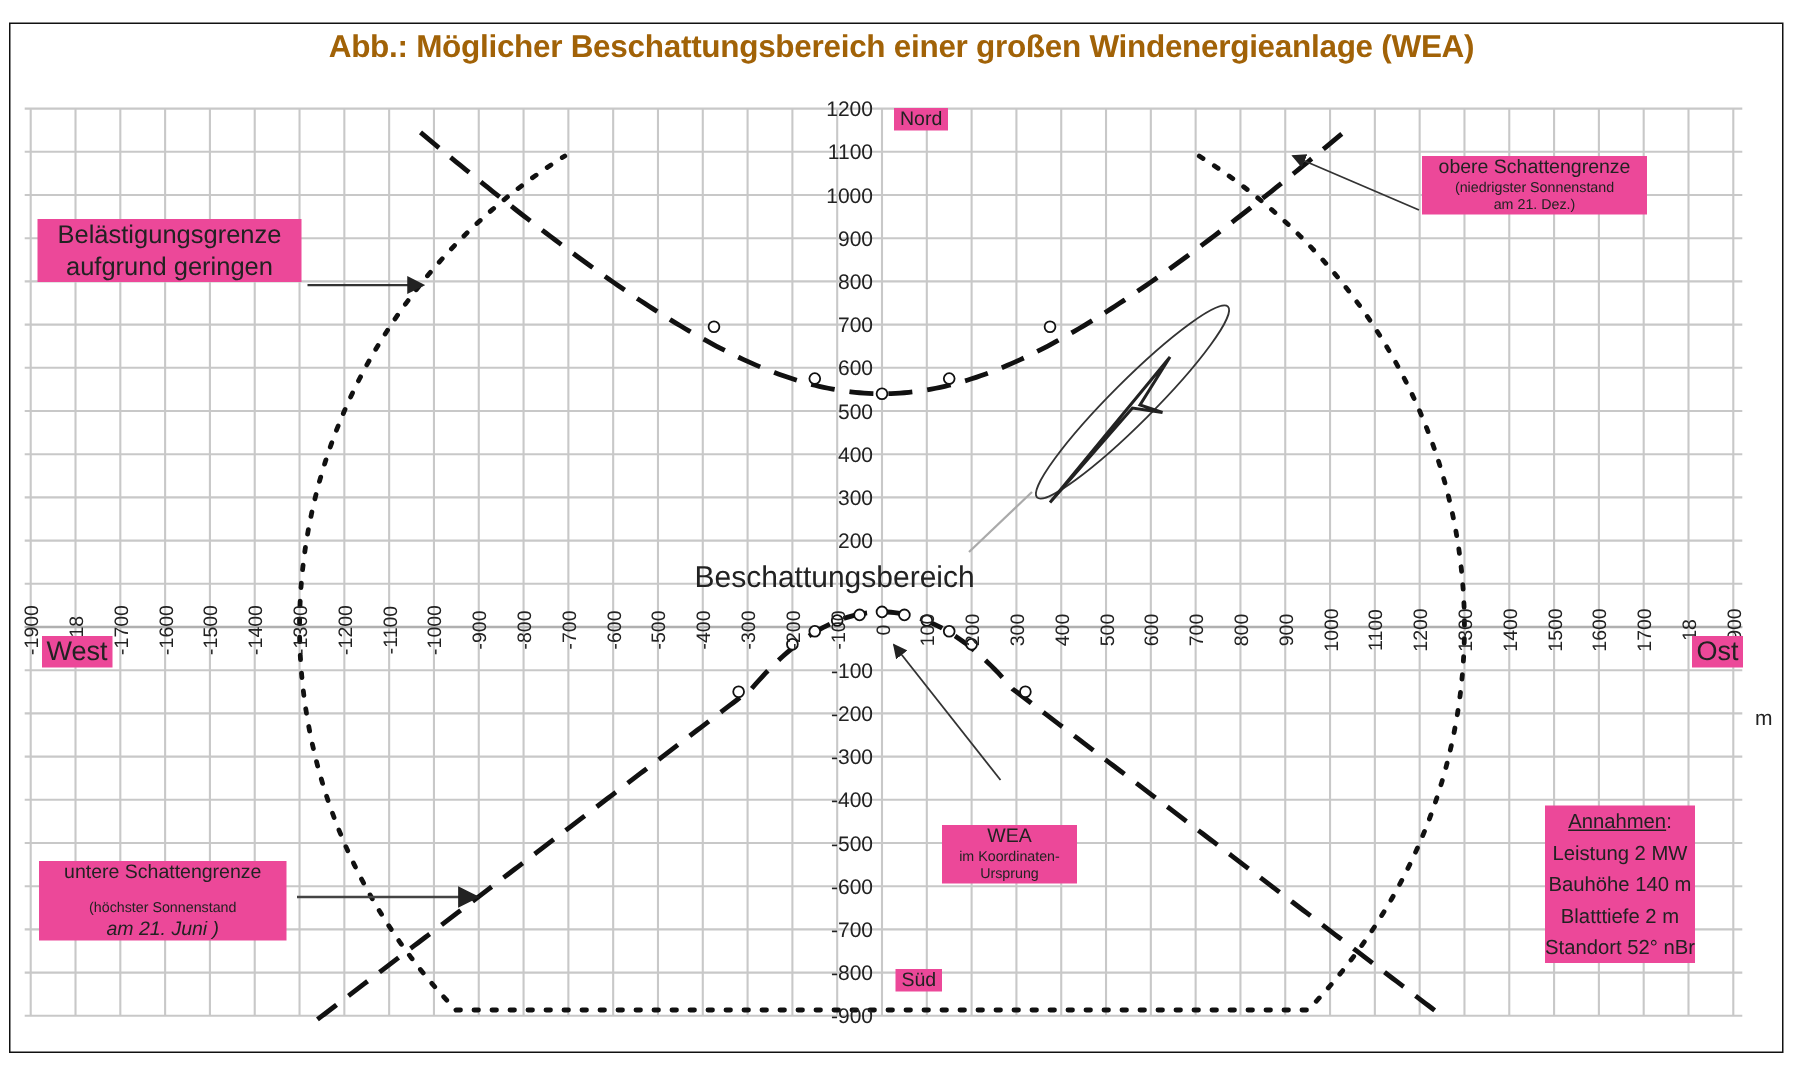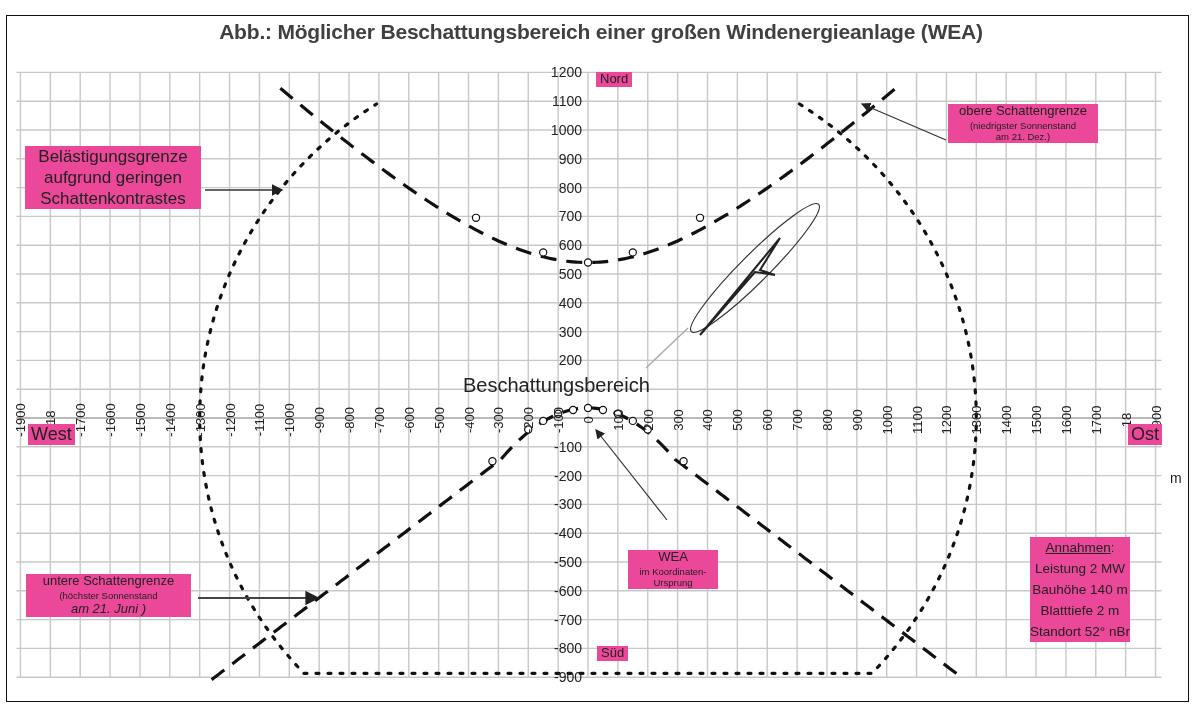--- a/index.html
+++ b/index.html
@@ -1,21 +1,21 @@
 <!DOCTYPE html>
 <html><head>
 <meta charset="utf-8">
 <style>
   html, body { margin: 0; padding: 0; background: #ffffff; }
   body { width: 1202px; height: 720px; position: relative; overflow: hidden;
          font-family: "Liberation Sans", sans-serif; color: #111; }
   #frame { position: absolute; left: 6px; top: 15px; width: 1183px; height: 687px;
            border: 1.5px solid #111; box-sizing: border-box; background: #fff; }
   #title { position: absolute; left: 0; top: 20px; width: 1202px; text-align: center;
-           font-weight: bold; font-size: 21px; letter-spacing: -0.2px; color: #404040; }
+           font-weight: bold; font-size: 21px; letter-spacing: -0.2px; color: #a16207; }
   svg#plot { position: absolute; left: 0; top: 0; }
   .lbl { font-family: "Liberation Sans", sans-serif; fill: #222; }
   .box { position: absolute; background: #ec4899; color: #222; text-align: center;
          font-family: "Liberation Sans", sans-serif; line-height: 1.15; }
 </style>
 </head>
 <body>
 
 <div id="frame"></div>
 <div id="title">Abb.: Möglicher Beschattungsbereich einer großen Windenergieanlage (WEA)</div>
@@ -189,32 +189,31 @@
 
 <div class="box" style="left:596px;top:72px;font-size:13px;padding:0 4px;">Nord</div>
 <div class="box" style="left:597px;top:646px;font-size:13px;padding:0 4px;">Süd</div>
 <div class="box" style="left:28px;top:424px;font-size:18px;padding:0 3px;">West</div>
 <div class="box" style="left:1113px;top:424px;font-size:18px;padding:0 3px;margin-left:15px;">Ost</div>
 <div class="box" style="left:1170px;top:470px;font-size:14px;background:transparent;">m</div>
 
 <div class="box" style="left:25px;top:146px;width:176px;font-size:17px;line-height:21px;">
   <div>Belästigungsgrenze</div>
   <div>aufgrund geringen</div>
-  <div>Schattenkontrastes</div>
 </div>
 
 <div class="box" style="left:948px;top:104px;width:150px;">
   <div style="font-size:13px;">obere Schattengrenze</div>
   <div style="font-size:9.5px;margin-top:2px;">(niedrigster Sonnenstand</div>
   <div style="font-size:9.5px;">am 21. Dez.)</div>
 </div>
 
 <div class="box" style="left:26px;top:574px;width:165px;">
   <div style="font-size:13px;">untere Schattengrenze</div>
-  <div style="font-size:9.5px;margin-top:2px;">(höchster Sonnenstand</div>
+  <div style="font-size:9.5px;margin-top:12px;">(höchster Sonnenstand</div>
   <div style="font-size:13px;font-style:italic;">am 21. Juni )</div>
 </div>
 
 <div class="box" style="left:463px;top:374px;font-size:20px;background:transparent;">Beschattungsbereich</div>
 
 <div class="box" style="left:628px;top:520px;width:90px;margin-top:30px;">
   <div style="font-size:13px;">WEA</div>
   <div style="font-size:9.5px;margin-top:2px;">im Koordinaten-</div>
   <div style="font-size:9.5px;">Ursprung</div>
 </div>

